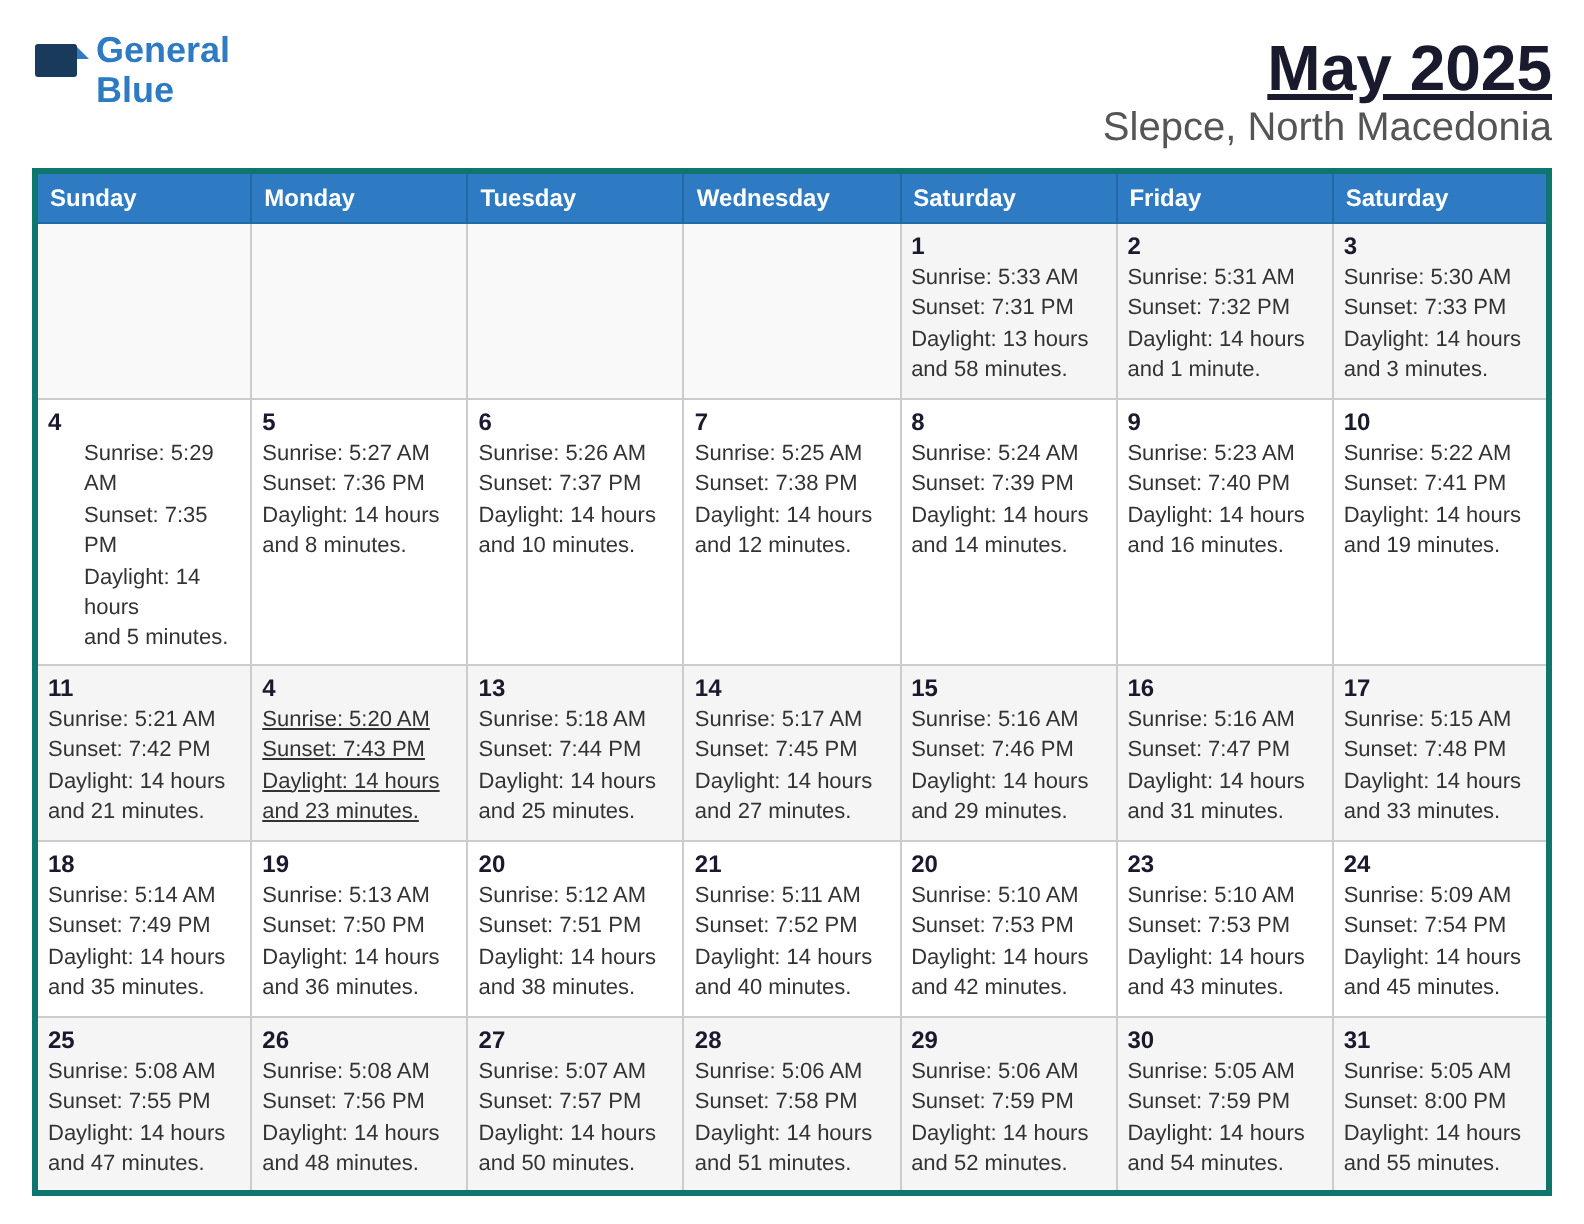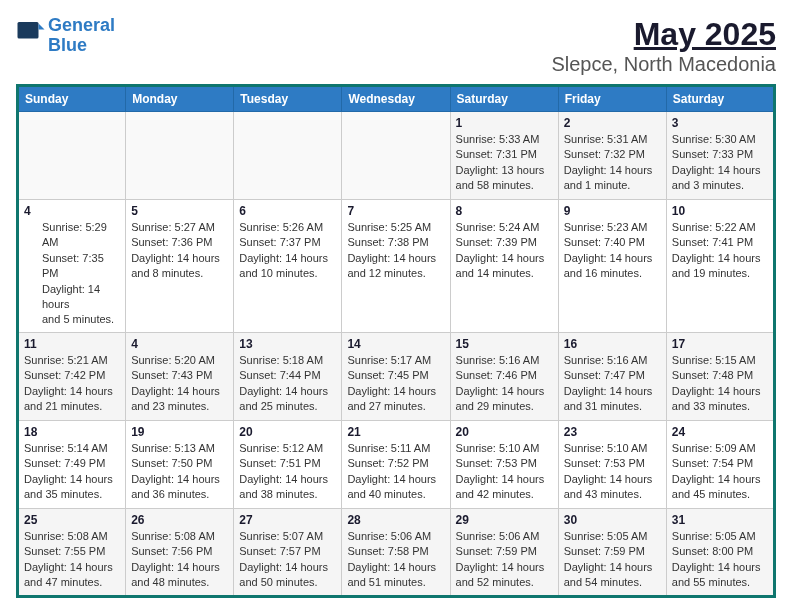--- a/index.html
+++ b/index.html
@@ -207,21 +207,21 @@
       <tr>
         <td>
           <div class="day-num">11</div>
           <div class="day-info" style="white-space: pre-line;">Sunrise: 5:21 AM
 Sunset: 7:42 PM
 Daylight: 14 hours
 and 21 minutes.</div>
         </td>
         <td>
           <div class="day-num">4</div>
-          <div class="day-info" style="white-space: pre-line;">Sunrise: 5:20 AM
+          <div class="day-info" style="white-space: pre-line; text-decoration: underline;">Sunrise: 5:20 AM
 Sunset: 7:43 PM
 Daylight: 14 hours
 and 23 minutes.</div>
         </td>
         <td>
           <div class="day-num">13</div>
           <div class="day-info" style="white-space: pre-line;">Sunrise: 5:18 AM
 Sunset: 7:44 PM
 Daylight: 14 hours
 and 25 minutes.</div>

